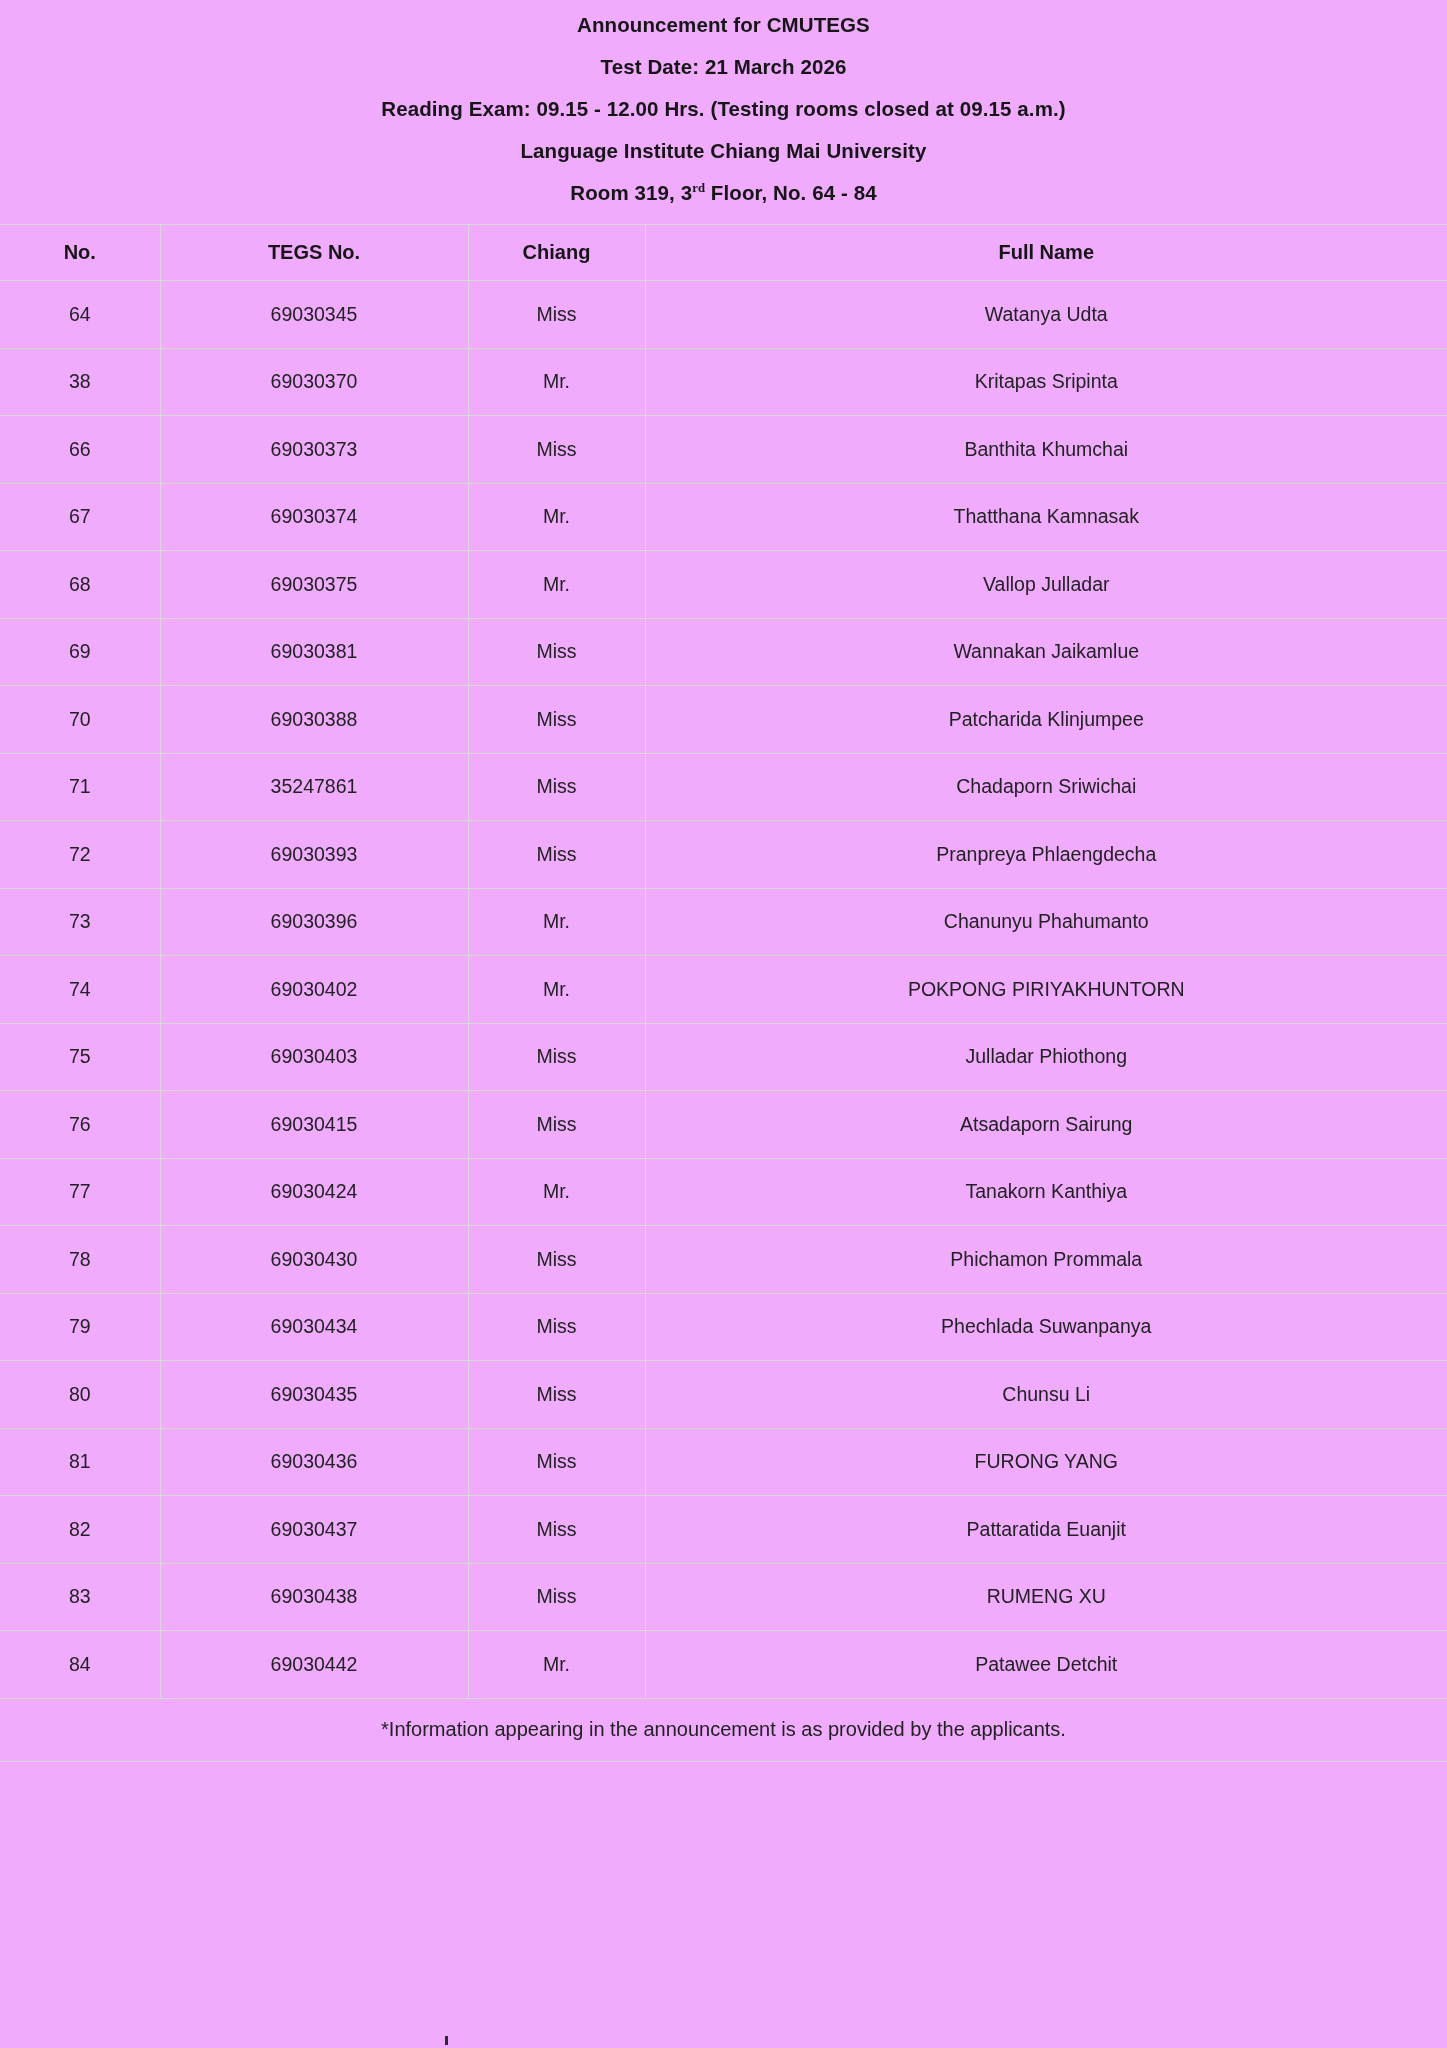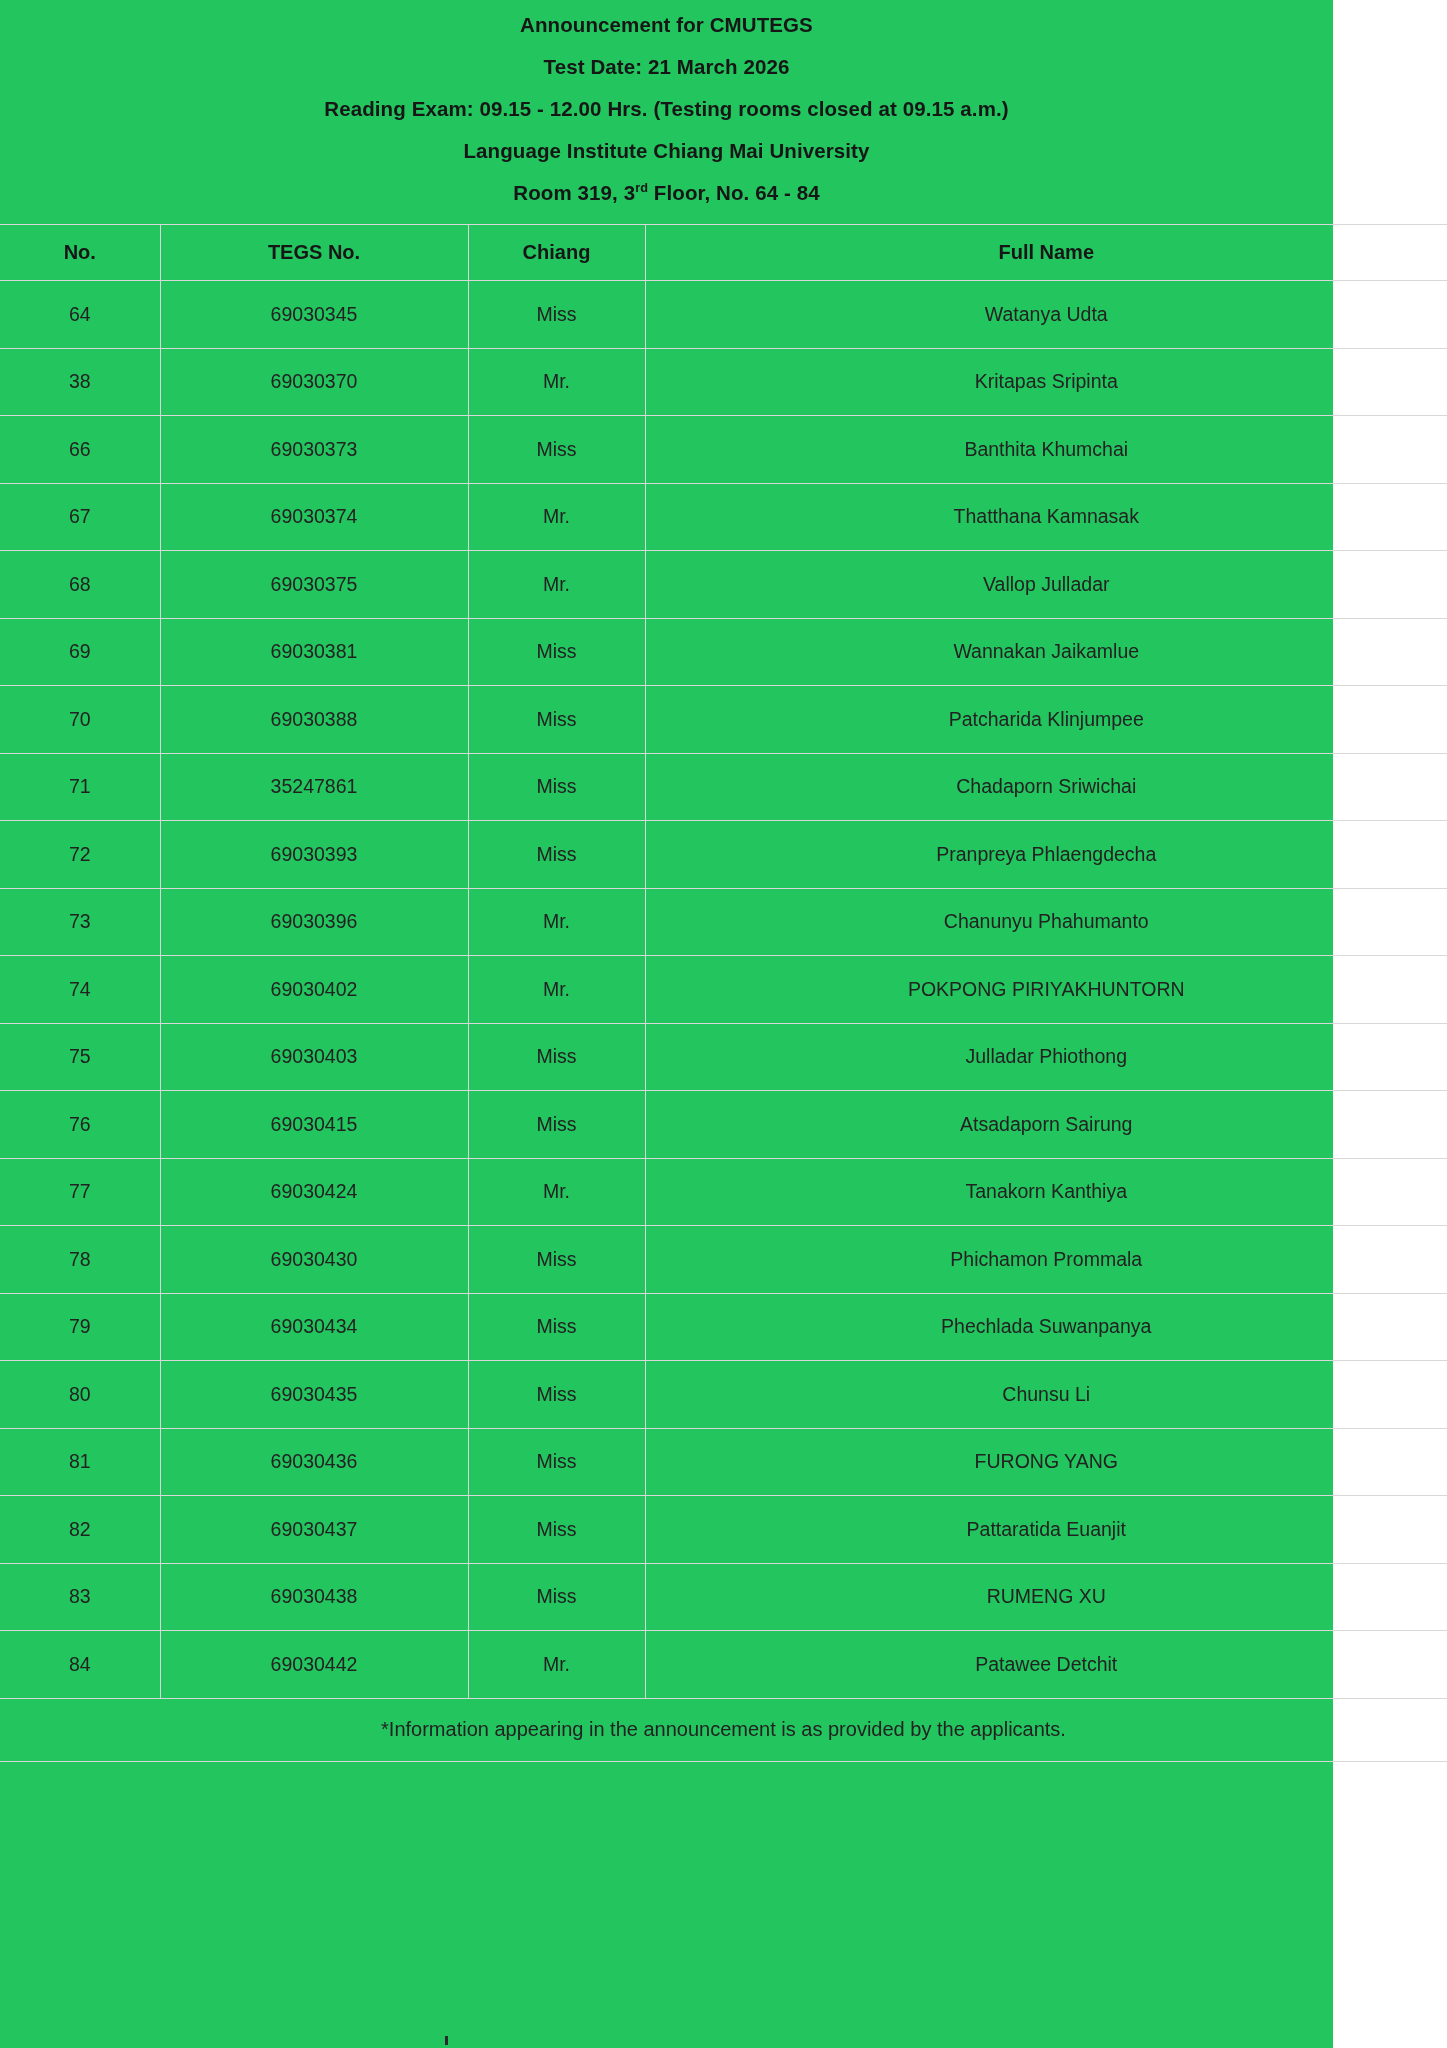--- a/index.html
+++ b/index.html
@@ -9,44 +9,45 @@
   }
   body {
     width: 1447px;
     min-height: 2048px;
     font-family: "Liberation Sans", sans-serif;
     color: #1a1a1a;
     -webkit-font-smoothing: antialiased;
   }
 
   .page {
-    width: 1333px;
+    width: 1447px;
     min-height: 2048px;
     box-sizing: border-box;
     position: relative;
-    background: #22c55e;
+    background: #f0abfc;
   }
 
   
   .heading {
     padding-top: 4px;
     text-align: center;
   }
   .heading-line {
     font-size: 20.5px;
     font-weight: bold;
     line-height: 42px;
     color: #161616;
     letter-spacing: 0.1px;
     white-space: nowrap;
   }
   .heading-line sup {
     font-size: 0.62em;
     vertical-align: super;
     line-height: 0;
+    font-family: Liberation Serif, serif;
   }
 
   
   .table-wrap {
     margin-top: 10px;
     width: 1447px;
   }
   table.roster {
     border-collapse: collapse;
     width: 1447px;

